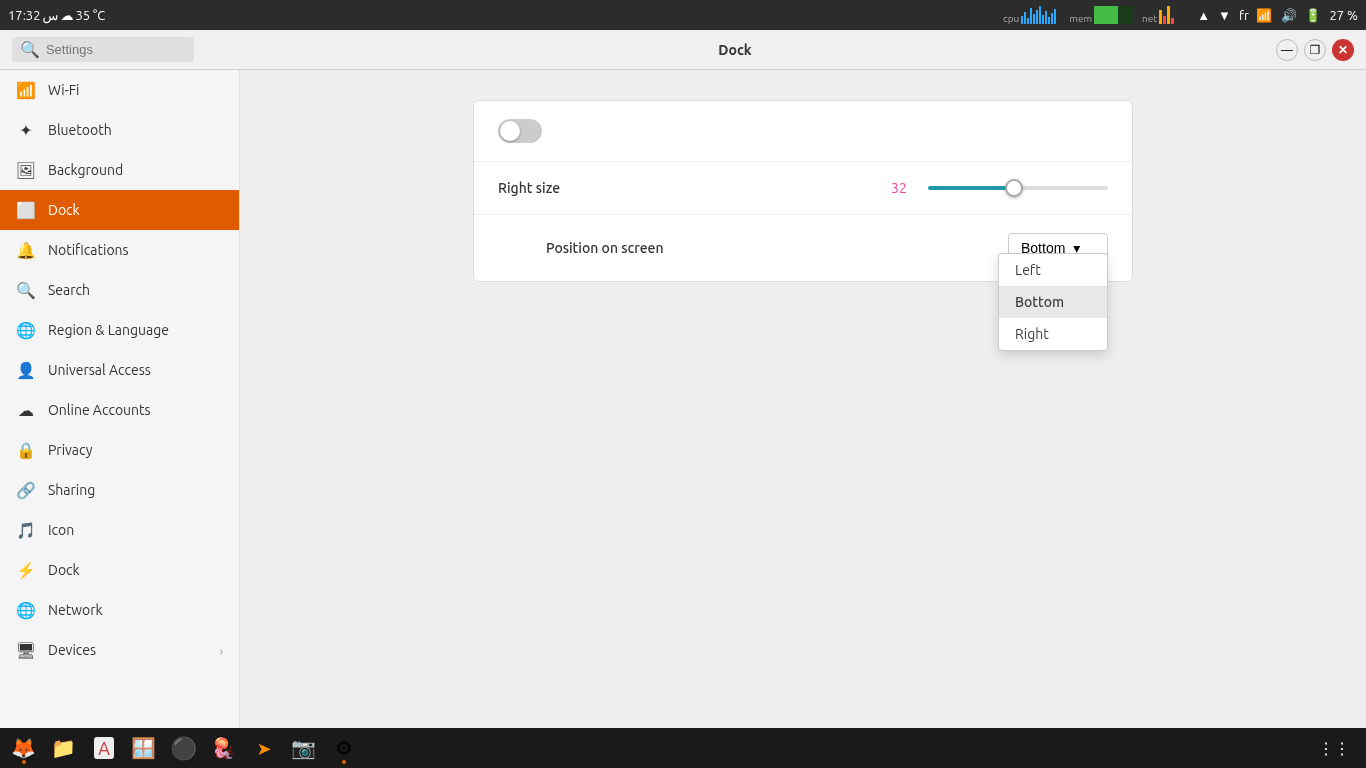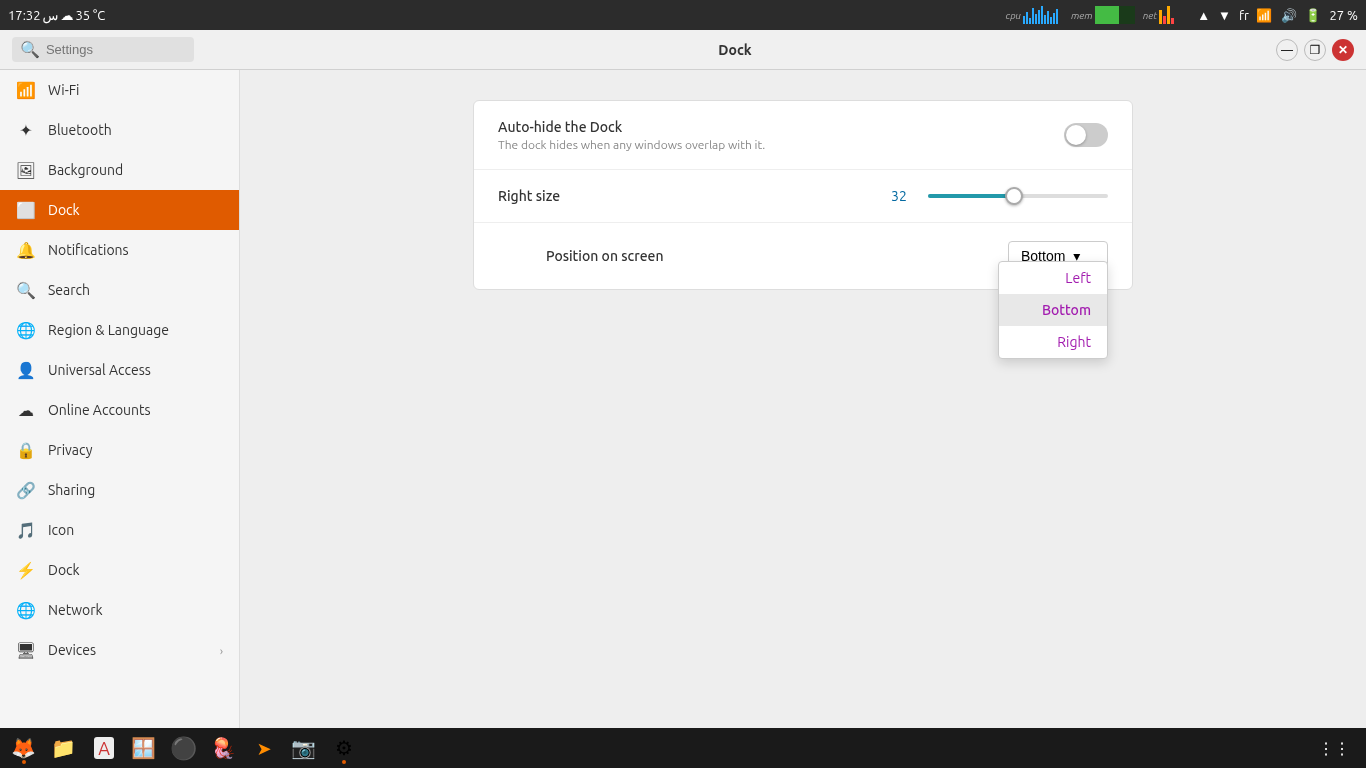--- a/index.html
+++ b/index.html
@@ -15,21 +15,21 @@
       padding: 0 8px;
       color: #ffffff;
       font-size: 13px;
     }
     .topbar-left { display: flex; align-items: center; gap: 12px; }
     .topbar-center { display: flex; align-items: center; gap: 2px; }
     .topbar-right { display: flex; align-items: center; gap: 8px; }
     .topbar-btn { cursor: pointer; padding: 2px 6px; border-radius: 3px; }
 
     
-    .sys-monitor { display: flex; align-items: center; gap: 2px; font-size: 11px; font-style: italic; }
+    .sys-monitor { display: flex; align-items: flex-end; gap: 2px; font-size: 11px; }
     .cpu-graph { width: 40px; height: 18px; position: relative; overflow: hidden; }
     .mem-graph { width: 40px; height: 18px; background: #1a3a1a; position: relative; }
     .mem-fill { width: 60%; height: 100%; background: #44bb44; }
     .net-graph { width: 30px; height: 18px; position: relative; }
 
     
     .window-chrome {
       height: 40px;
       background: #f0f0f0;
       border-bottom: 1px solid #d0d0d0;
@@ -114,21 +114,21 @@
       position: relative; cursor: pointer; flex-shrink: 0;
     }
     .toggle .knob {
       width: 20px; height: 20px; background: white; border-radius: 50%;
       position: absolute; top: 2px; left: 2px;
       box-shadow: 0 1px 3px rgba(0,0,0,0.3);
     }
 
     
     .slider-container { display: flex; align-items: center; gap: 12px; }
-    .slider-value { font-size: 14px; color: #0369a1; min-width: 25px; }
+    .slider-value { font-size: 14px; color: #ec4899; min-width: 25px; }
     .slider-track {
       width: 180px; height: 4px; background: #ddd; border-radius: 2px;
       position: relative; cursor: pointer;
     }
     .slider-fill { height: 100%; background: #29a; border-radius: 2px; width: 45%; }
     .slider-thumb {
       width: 18px; height: 18px; background: white; border: 2px solid #aaa;
       border-radius: 50%; position: absolute; top: -7px; left: 43%;
       box-shadow: 0 1px 3px rgba(0,0,0,0.3);
     }
@@ -147,21 +147,21 @@
       top: 38px;
       background: white;
       border: 1px solid #ccc;
       border-radius: 4px;
       box-shadow: 0 4px 12px rgba(0,0,0,0.15);
       z-index: 100;
       min-width: 110px;
       overflow: hidden;
     }
     .dropdown-option {
-      padding: 8px 16px; font-size: 14px; cursor: pointer; color: #a21caf; text-align: right;
+      padding: 8px 16px; font-size: 14px; cursor: pointer; color: #404040;
     }
     .dropdown-option.selected { background: #e8e8e8; font-weight: 500; }
 
     
     .taskbar {
       height: 40px;
       background: #1a1a1a;
       display: flex;
       align-items: center;
       padding: 0 6px;
@@ -332,24 +332,20 @@
         <span>Devices</span>
       </div>
       <span class="devices-chevron">›</span>
     </div>
   </div>
 
   <div class="content-area">
     <div class="settings-card">
 
       <div class="setting-row">
-        <div>
-          <div class="setting-label">Auto-hide the Dock</div>
-          <div class="setting-sublabel">The dock hides when any windows overlap with it.</div>
-        </div>
         <div class="toggle">
           <div class="knob"></div>
         </div>
       </div>
 
       <div class="setting-row">
         <div class="setting-label">Right size</div>
         <div class="slider-container">
           <span class="slider-value">32</span>
           <div class="slider-track">

